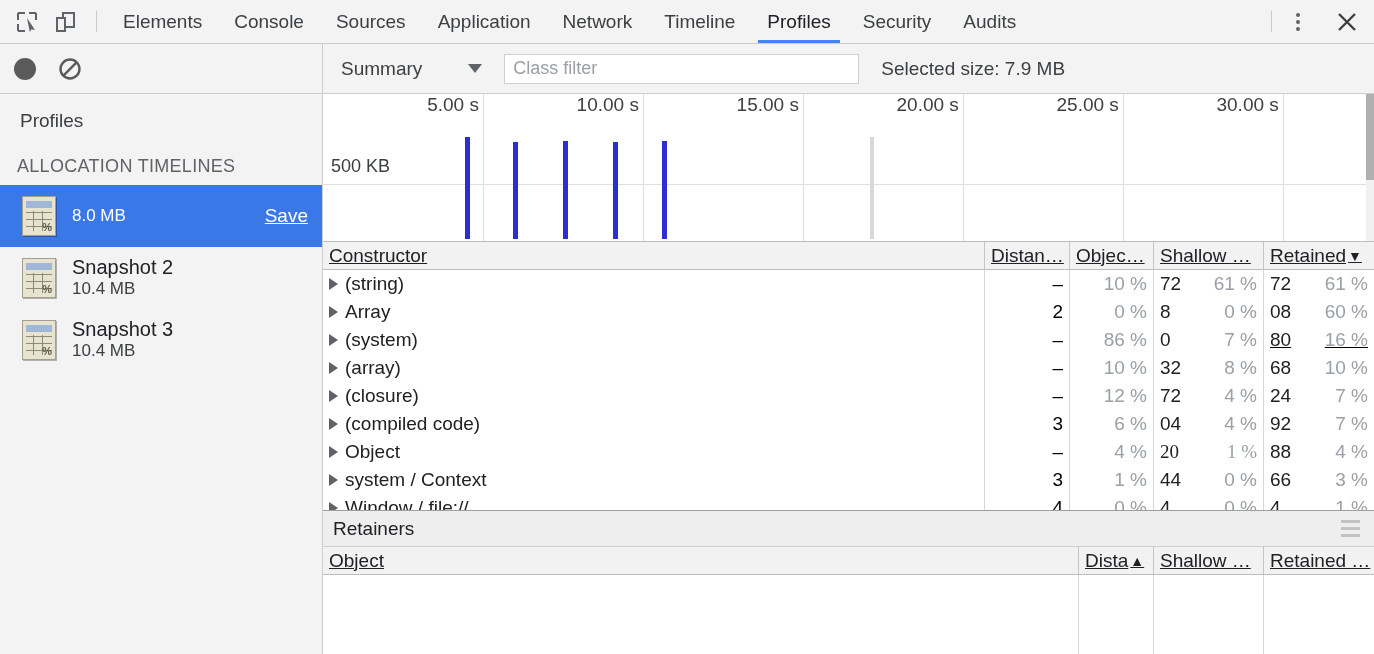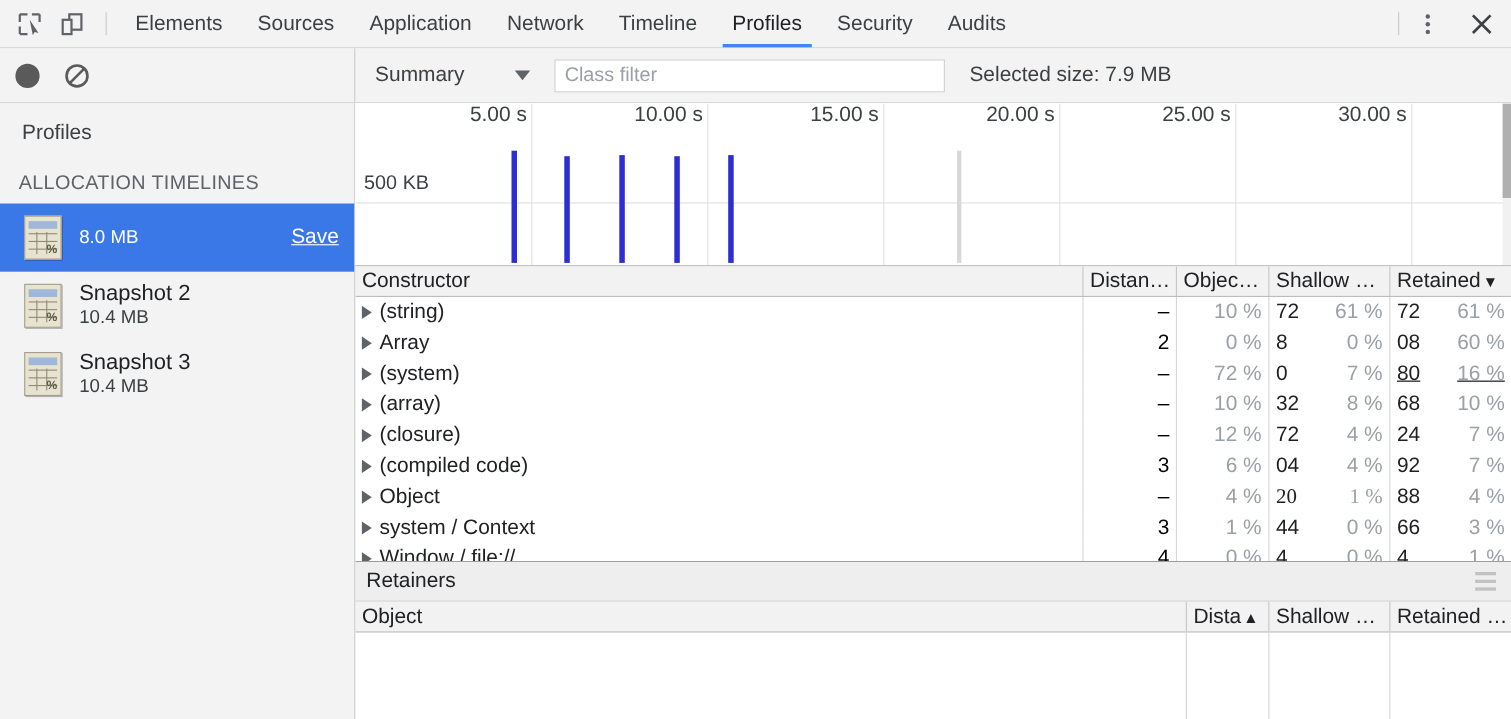--- a/index.html
+++ b/index.html
@@ -146,20 +146,21 @@
   .grid { flex: 1; display: flex; flex-direction: column; min-height: 0; overflow: hidden; }
   .grid-head {
     display: flex; height: 28px; min-height: 28px;
     background: #f2f2f2; border-bottom: 1px solid #bdbdbd;
     font-size: 19px; color: #202124;
   }
   .gh {
     display: flex; align-items: center; padding: 0 6px;
     border-right: 1px solid #c6c6c6; overflow: hidden; white-space: nowrap;
     cursor: pointer;
+    text-decoration: underline;
   }
   .gh.last { border-right: none; }
   .gh .sorti { margin-left: 2px; font-size: 14px; }
   .grid-rows { flex: 1; overflow: hidden; }
   .grow { display: flex; height: 28px; min-height: 28px; font-size: 19px; }
   .gc { display: flex; align-items: center; padding: 0 6px; overflow: hidden; white-space: nowrap; border-right: 1px solid #d6d6d6; }
   .gc.last { border-right: none; }
   .gc.num { justify-content: flex-end; }
   .twisty {
     width: 0; height: 0; flex: none;
@@ -202,20 +203,23 @@
     <div class="tb-iconbtn">
       <svg width="22" height="22" viewBox="0 0 22 22">
         <rect x="9" y="2" width="11" height="14" stroke="#5f6368" stroke-width="2" fill="none"></rect>
         <rect x="3" y="7" width="8" height="13" stroke="#5f6368" stroke-width="2" fill="#f3f3f3"></rect>
       </svg>
     </div>
     <div class="tb-sep"></div>
     <div class="tabs">
       <div class="tab">
           <span>Elements</span>
+        </div>
+      <div class="tab">
+          <span>Console</span>
         </div>
       <div class="tab">
           <span>Sources</span>
         </div>
       <div class="tab">
           <span>Application</span>
         </div>
       <div class="tab">
           <span>Network</span>
         </div>
@@ -418,21 +422,21 @@
                 </div>
               </div>
             </div>
             <div class="grow">
               <div class="gc" style="width: 662px;">
                 <span class="twisty"></span>
                 <span class="ctor">(system)</span>
               </div>
               <div class="gc num" style="width: 85px;">–</div>
               <div class="gc num" style="width: 84px;">
-                <span class="pct-lite">72 %</span>
+                <span class="pct-lite">86 %</span>
               </div>
               <div class="gc" style="width: 110px;">
                 <div class="cellpair">
                   <span class="clip">0</span>
                   <span class="pct-lite" style="margin-left: auto;">7 %</span>
                 </div>
               </div>
               <div class="gc last" style="flex: 1 1 0%; text-decoration: underline;">
                 <div class="cellpair">
                   <span class="clip">80</span>

